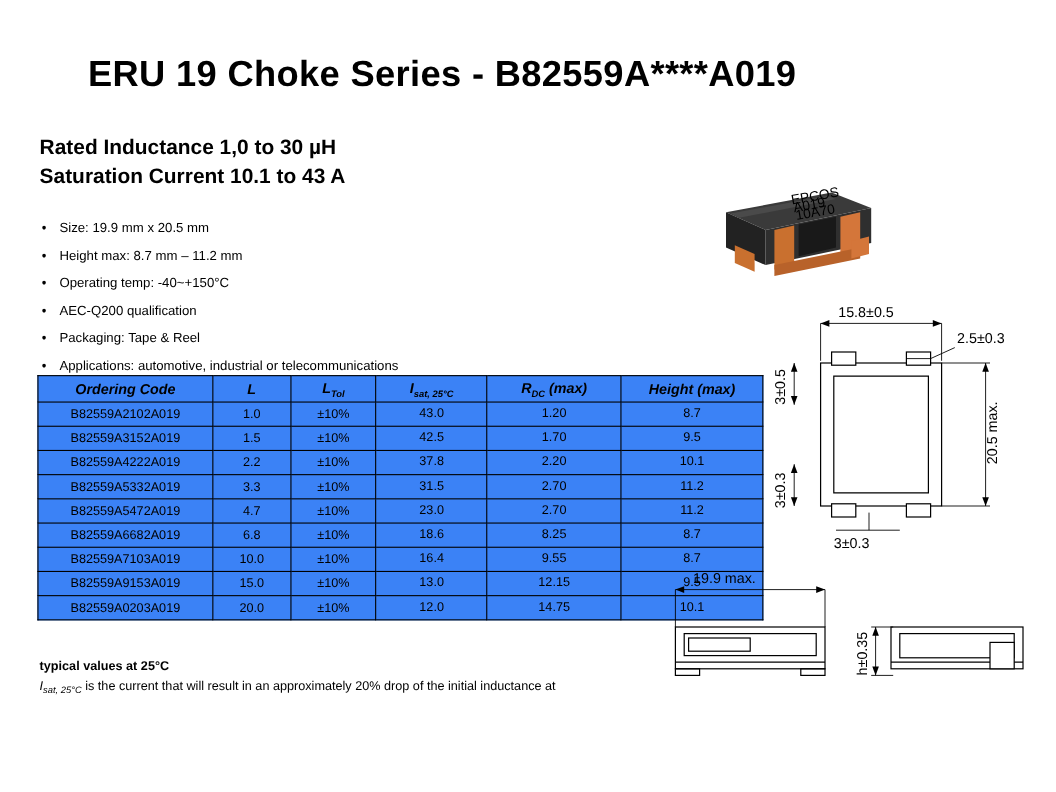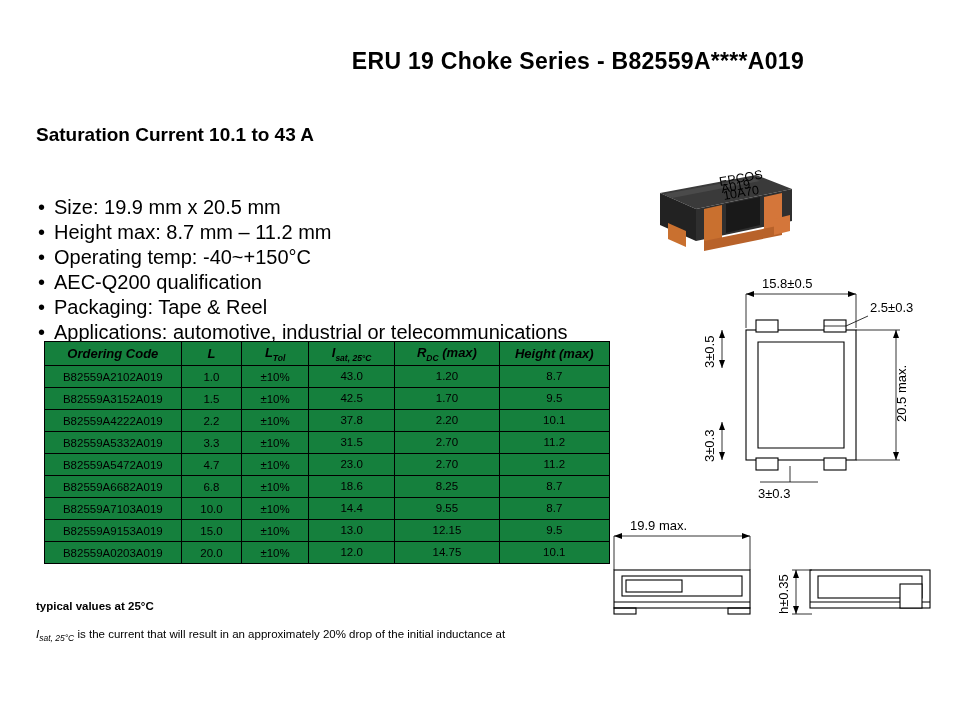--- a/index.html
+++ b/index.html
@@ -18,40 +18,40 @@
   .slide {
     position: relative;
     width: 960px;
     height: 720px;
   }
   .title {
     position: absolute;
     top: 48px;
     left: 0;
     width: 804px;
-    text-align: right;
-    font-size: 23px;
+    text-align: center;
+    font-size: 33px;
     font-weight: bold;
     letter-spacing: 0.3px;
   }
   .subtitle {
     position: absolute;
     top: 122px;
     left: 36px;
     font-size: 19px;
     font-weight: bold;
     line-height: 26px;
     width: 560px;
   }
   .bullets {
     position: absolute;
     top: 195px;
     left: 36px;
     width: 580px;
-    font-size: 20px;
+    font-size: 12px;
     line-height: 25px;
   }
   .bullet {
     position: relative;
     padding-left: 18px;
     white-space: nowrap;
   }
   .bullet::before {
     content: "\2022";
     position: absolute;
@@ -59,24 +59,24 @@
     top: 0;
   }
   .bullet.b-bold {
     font-weight: normal;
   }
 
   
   table.spec {
     position: absolute;
     top: 341px;
-    left: 44px;
+    left: 34px;
     border-collapse: collapse;
-    width: 566px;
-    background: #15803d;
+    width: 660px;
+    background: #3b82f6;
   }
   table.spec td, table.spec th {
     border: 1px solid #000000;
     padding: 0;
     font-size: 11.5px;
     text-align: center;
     vertical-align: middle;
     height: 21px;
   }
   table.spec th {
@@ -122,21 +122,21 @@
   .footnote {
     position: absolute;
     top: 598px;
     left: 36px;
     width: 570px;
     font-size: 11.5px;
     line-height: 16px;
   }
   .footnote .fn1 {
     font-weight: bold;
-    margin-bottom: 12px;
+    margin-bottom: 2px;
   }
 
   
   .photo {
     position: absolute;
     left: 646px;
     top: 163px;
     width: 148px;
     height: 104px;
   }
@@ -168,20 +168,21 @@
   }
 </style>
 </head>
 <body>
 
 <div class="slide">
 
   <div class="title">ERU 19 Choke Series - B82559A****A019</div>
 
   <div class="subtitle">
+    <div>Rated Inductance 1,0 to 30 µH</div>
     <div>Saturation Current 10.1 to 43 A</div>
   </div>
 
   <div class="bullets">
     <div class="bullet">Size: 19.9 mm x 20.5 mm</div>
     <div class="bullet">Height max: 8.7 mm – 11.2 mm</div>
     <div class="bullet">Operating temp: -40~+150°C</div>
     <div class="bullet b-bold">AEC-Q200 qualification</div>
     <div class="bullet">Packaging: Tape &amp; Reel</div>
     <div class="bullet">Applications: automotive, industrial or telecommunications</div>
@@ -245,21 +246,21 @@
         <td class="botnum">6.8</td>
         <td class="botnum">±10%</td>
         <td class="topnum">18.6</td>
         <td class="topnum">8.25</td>
         <td class="topnum">8.7</td>
       </tr>
       <tr>
         <td class="code">B82559A7103A019</td>
         <td class="botnum">10.0</td>
         <td class="botnum">±10%</td>
-        <td class="topnum">14.4</td>
+        <td class="topnum">16.4</td>
         <td class="topnum">9.55</td>
         <td class="topnum">8.7</td>
       </tr>
       <tr>
         <td class="code">B82559A9153A019</td>
         <td class="botnum">15.0</td>
         <td class="botnum">±10%</td>
         <td class="topnum">13.0</td>
         <td class="topnum">12.15</td>
         <td class="topnum">9.5</td>

